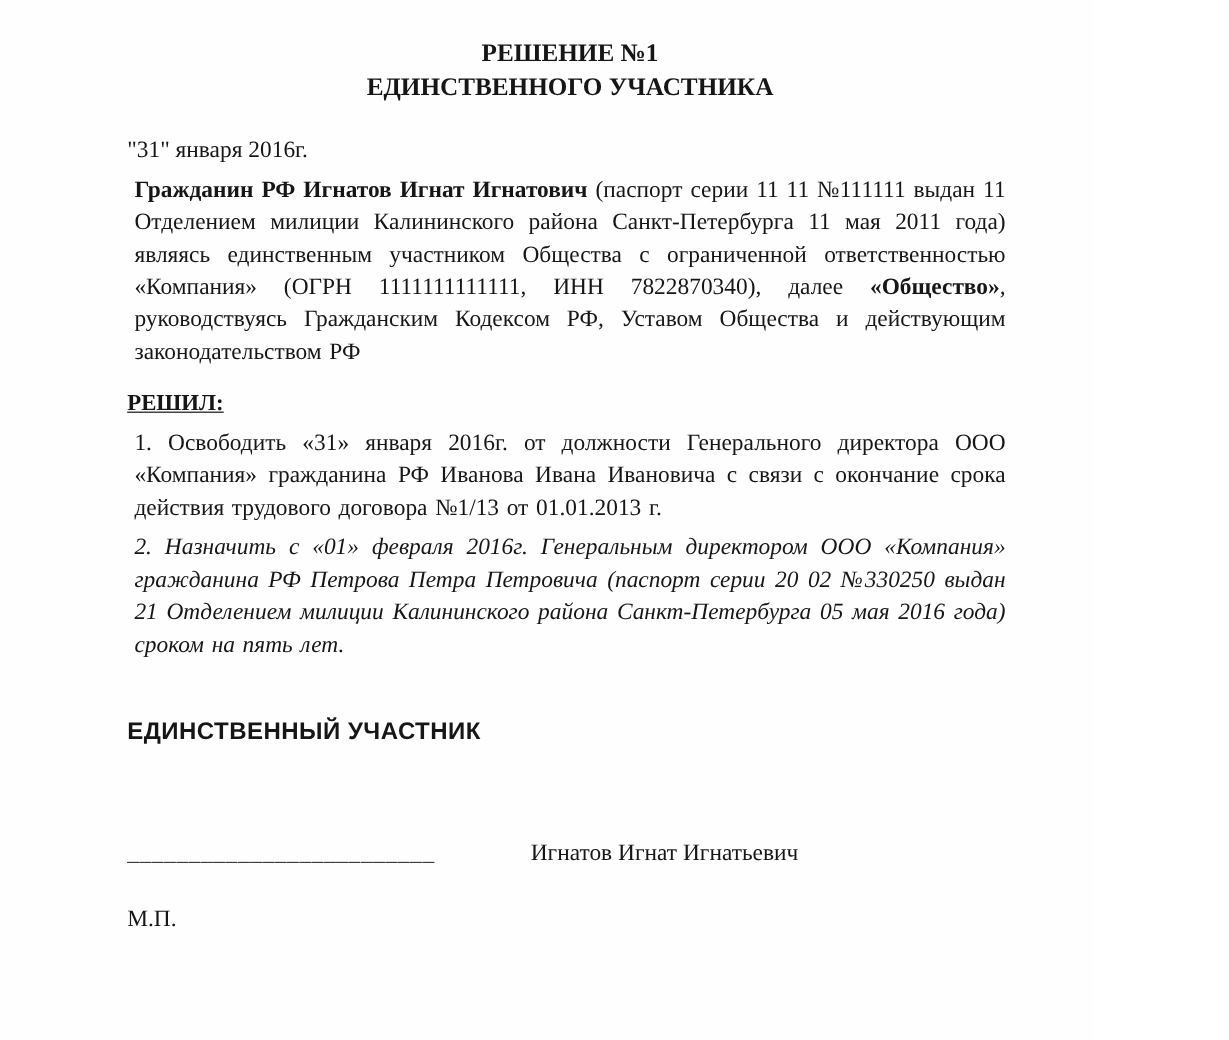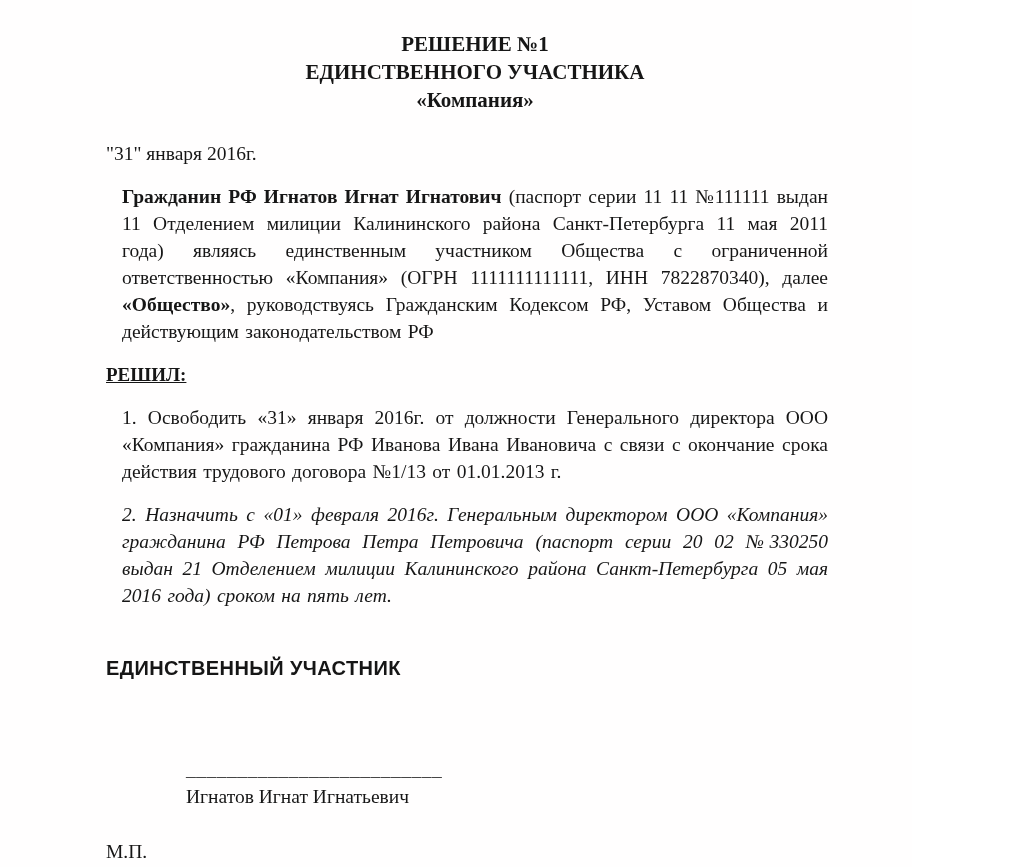--- a/index.html
+++ b/index.html
@@ -31,21 +31,21 @@
     line-height: 28px;
     margin: 0;
   }
   .meta-row {
     display: flex;
     justify-content: space-between;
     align-items: baseline;
     margin-top: 26px;
   }
   p.body-par {
-    margin: 16px;
+    margin: 6px;
     text-align: justify;
     word-spacing: 1.5px;
   }
   .intro { margin-top: 26px; }
   .resolved-heading {
     font-size: 19px;
     font-weight: bold;
     text-decoration: underline;
     margin: 16px 0 0 0;
     line-height: 27px;
@@ -57,21 +57,20 @@
     font-size: 20px;
     font-weight: bold;
     letter-spacing: 0.4px;
     margin: 46px 0 0 0;
     line-height: 27px;
   }
   .sig-row {
     display: flex;
     align-items: baseline;
     margin-top: 74px;
-    flex-direction: column;
   }
   .sig-line {
     color: #3d3d3d;
     letter-spacing: 0.5px;
     white-space: nowrap;
   }
   .sig-name {
     margin-left: 80px;
   }
   .stamp-label {
@@ -80,21 +79,20 @@
   strong { font-weight: bold; }
 </style>
 </head>
 <body>
 
 <div class="page">
 
   <header class="title-block">
     <div>РЕШЕНИЕ №1</div>
     <div>ЕДИНСТВЕННОГО УЧАСТНИКА</div>
-    <div>«Компания»</div>
   </header>
 
   <div class="meta-row">
     <span>"31" января 2016г.</span>
   </div>
 
   <p class="body-par intro"><strong>Гражданин РФ Игнатов Игнат Игнатович</strong><span> (паспорт серии 11 11 №111111 выдан 11 Отделением милиции Калининского района Санкт-Петербурга 11 мая 2011 года) являясь единственным участником Общества с ограниченной ответственностью «Компания» (ОГРН 1111111111111, ИНН 7822870340), далее </span><strong>«Общество»</strong><span>, руководствуясь Гражданским Кодексом РФ, Уставом Общества и действующим законодательством РФ</span></p>
 
   <h2 class="resolved-heading">РЕШИЛ:</h2>
 

